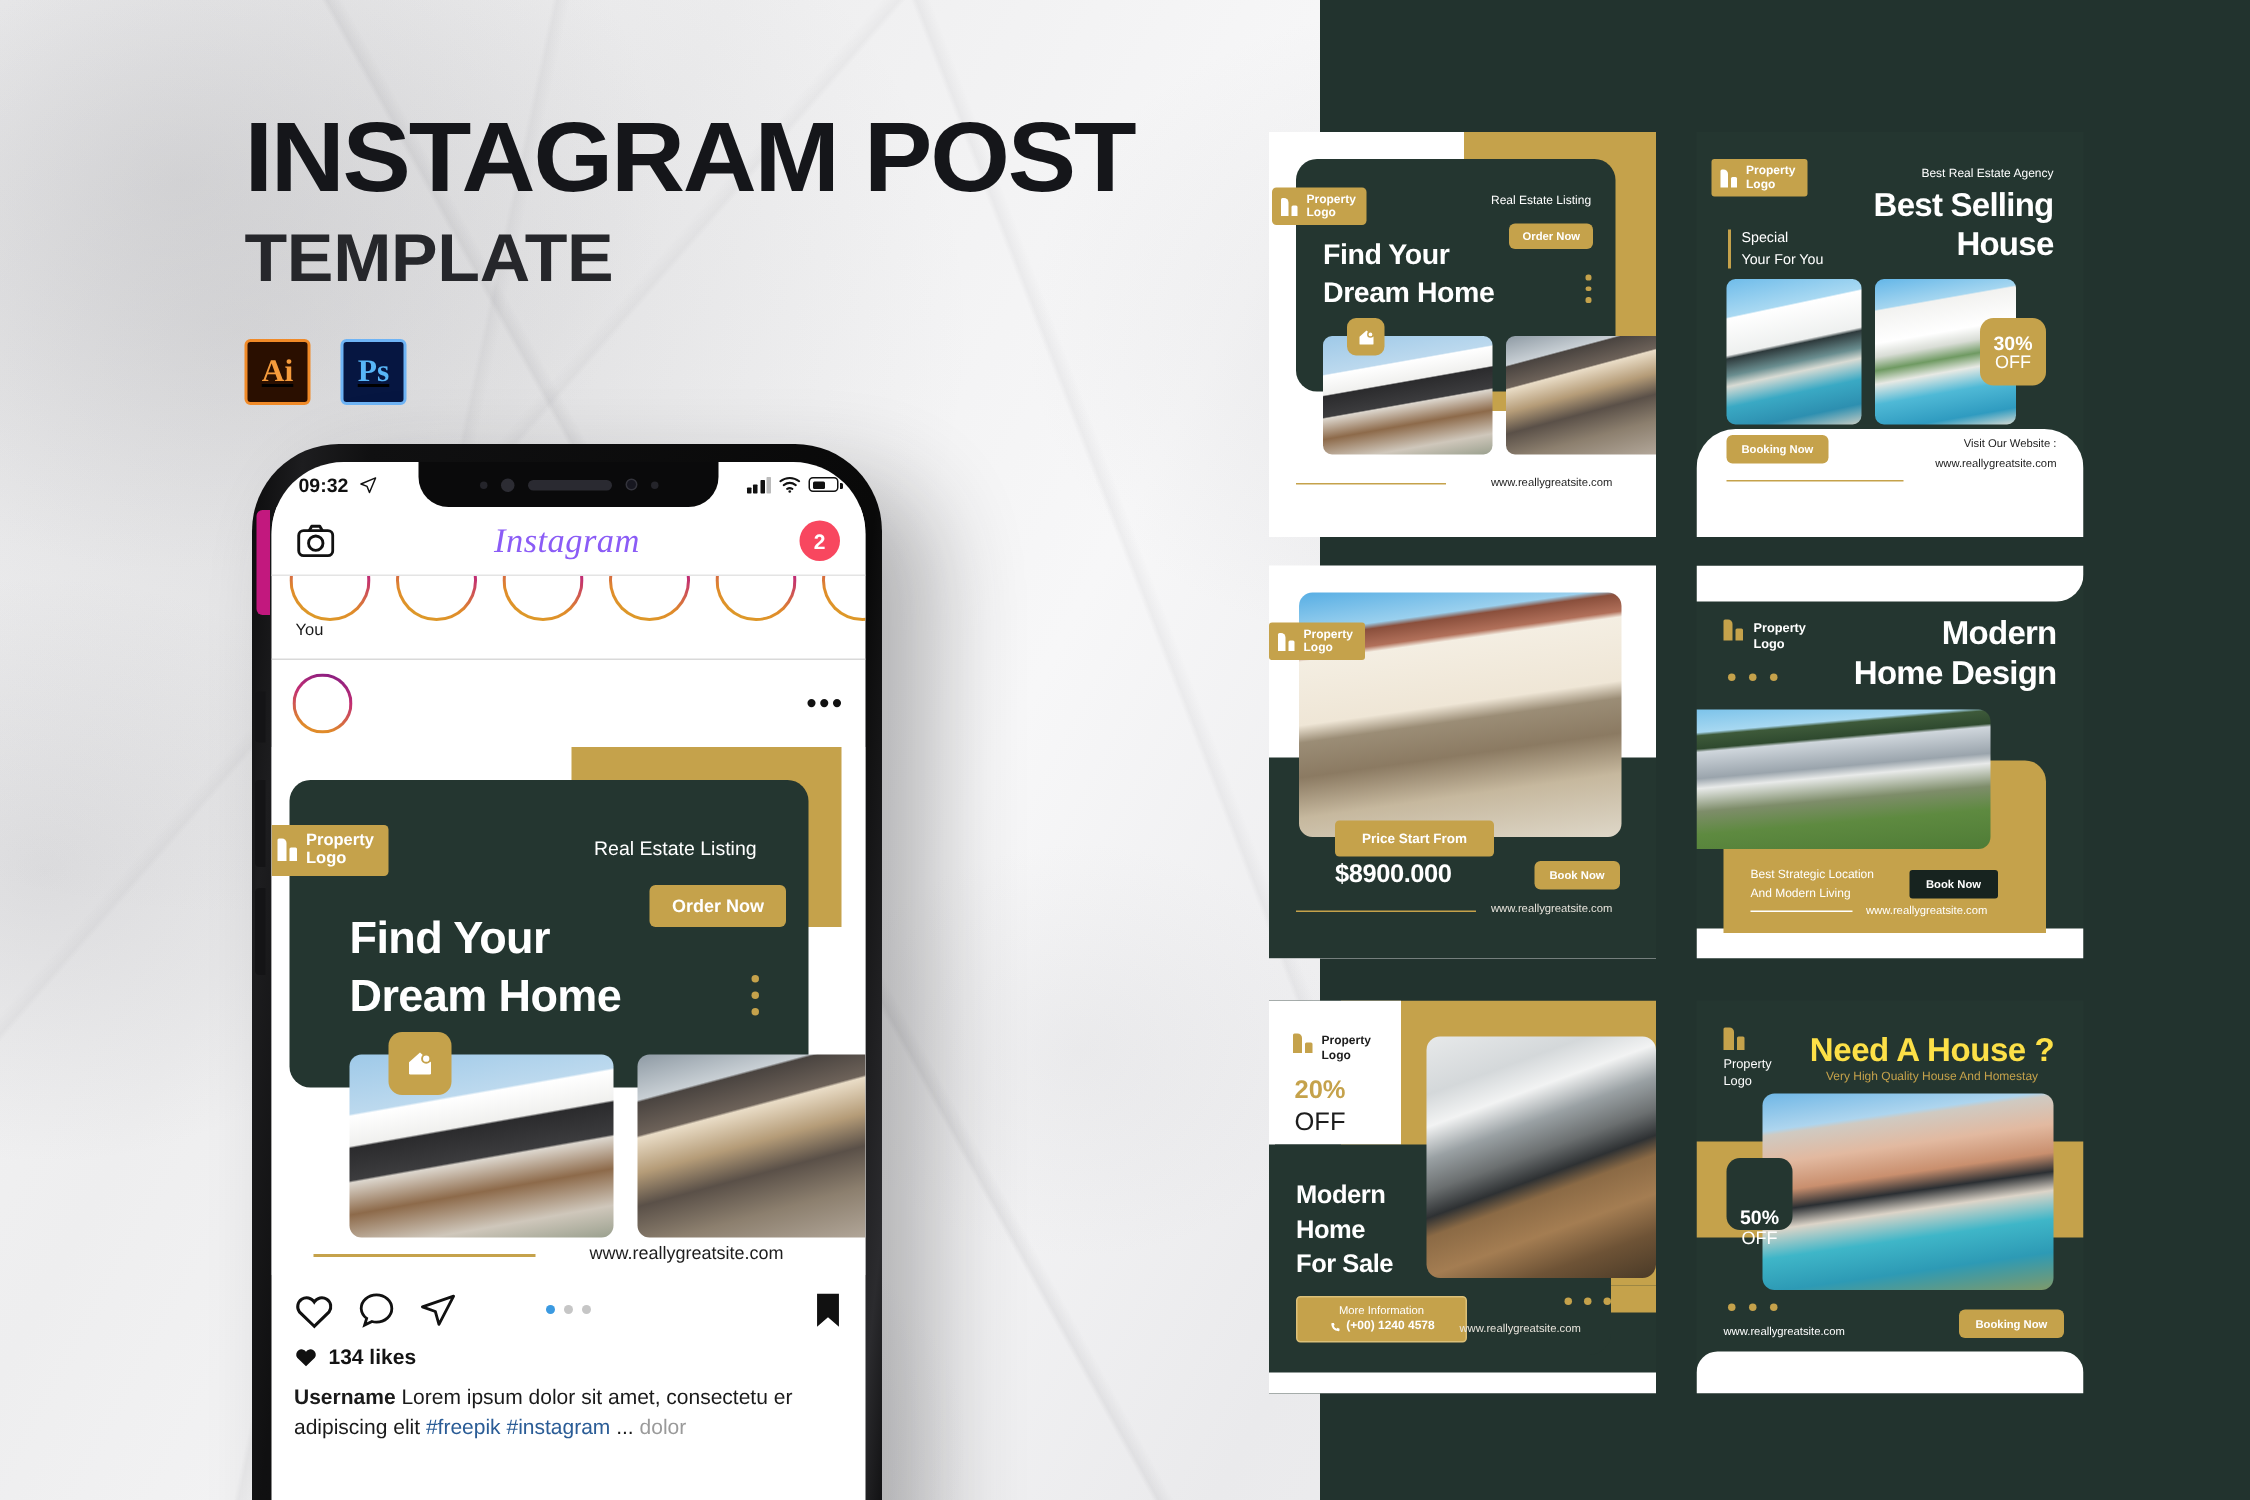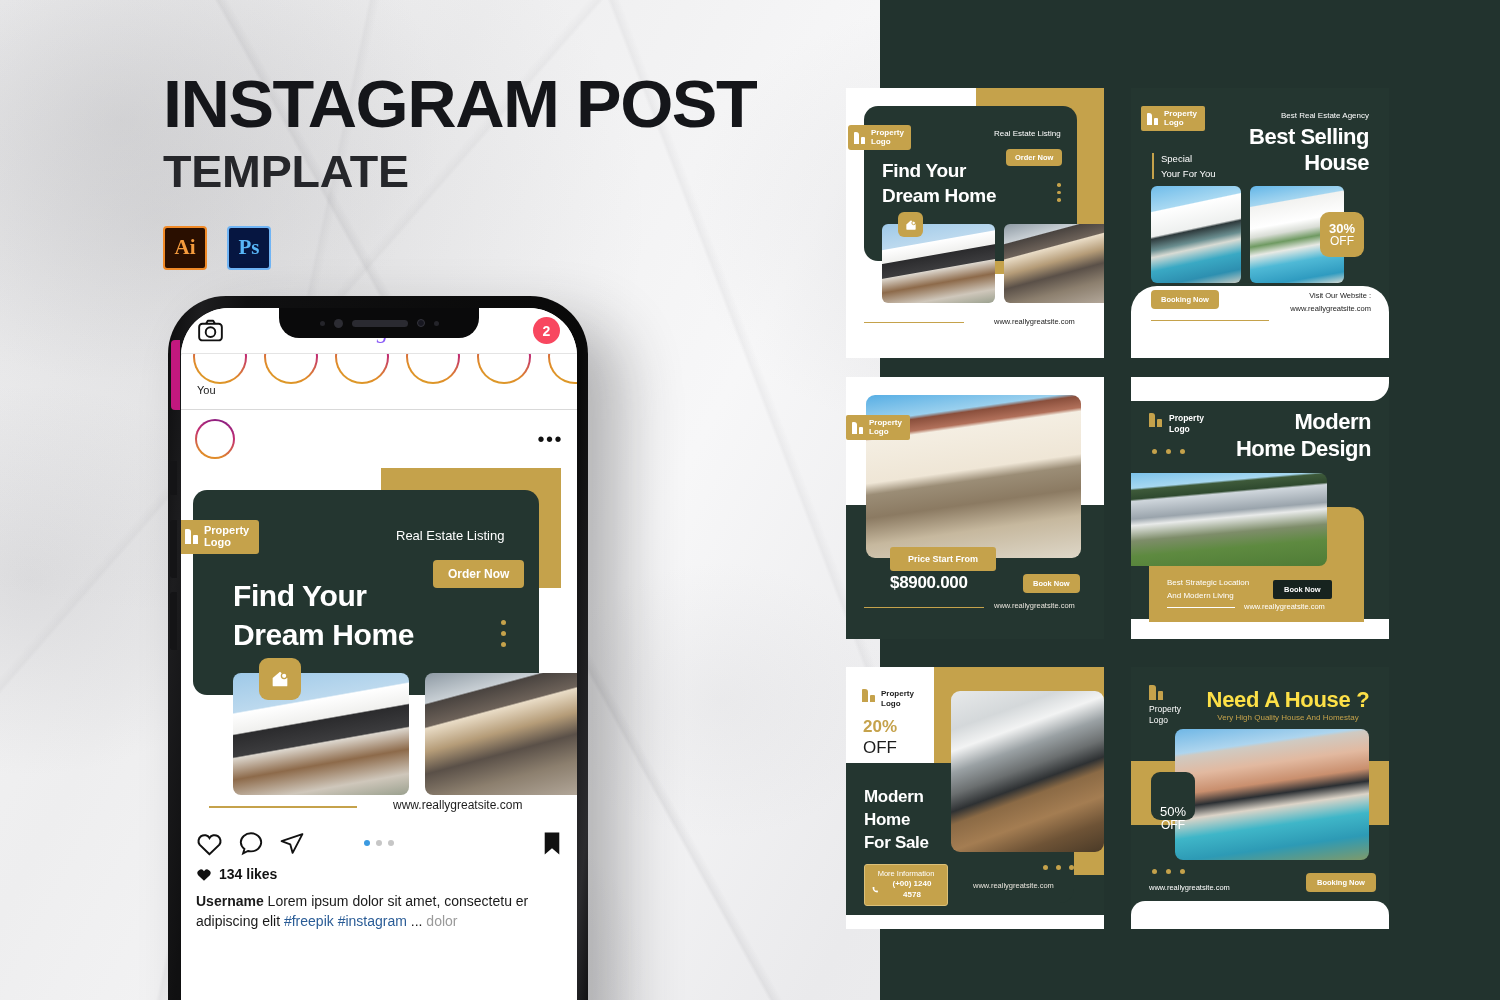--- a/index.html
+++ b/index.html
@@ -40,21 +40,21 @@
   #h1{
     font-size:66px; font-weight:bold; letter-spacing:-1.4px;
     color:#15161a; line-height:.98; white-space:nowrap;
     transform:scaleX(1.035); transform-origin:left center;
   }
   #h2{
     font-size:45px; font-weight:bold; letter-spacing:-0.2px;
     color:#26272b; line-height:1; margin-top:12px;
     transform:scaleX(1.035); transform-origin:left center;
   }
-  #badges{ display:flex; gap:20px; margin-top:32px; }
+  #badges{ display:flex; gap:20px; margin-top:32px;text-decoration:underline; }
   .adobe{
     width:44px; height:44px; border-radius:4px;
     display:flex; align-items:center; justify-content:center;
     font-size:21px; font-weight:bold; font-family:"Liberation Serif",serif;
   }
   .adobe.ai{ background:#2a0f00; border:2px solid #f08a28; color:#f59b3c; }
   .adobe.ps{ background:#061641; border:2px solid #6fb4f5; color:#58b6f7; }
 
   
   #phone{
@@ -216,20 +216,45 @@
 
   <div id="screen">
     <div id="notch">
       <span class="nd"></span>
       <span class="nd big"></span>
       <span class="nspk"></span>
       <span class="ncam"></span>
       <span class="nd"></span>
     </div>
 
+    <div id="status">
+      <div id="st-left">
+        <span>09:32</span>
+        <svg width="13" height="13" viewBox="0 0 24 24">
+          <path d="M21 3 3 10.5l7.6 2.9L13.5 21z" fill="none" stroke="#111" stroke-width="1.8" stroke-linejoin="round"></path>
+        </svg>
+      </div>
+      <div id="st-right">
+        <span class="bars">
+          <i style="height:4px"></i>
+            <i style="height:6px"></i>
+            <i style="height:8.5px"></i>
+            <i style="height:11px;background:#bbb"></i>
+        </span>
+        <svg width="15" height="12" viewBox="0 0 24 18">
+          <path d="M2 5.5A16 16 0 0 1 22 5.5" fill="none" stroke="#111" stroke-width="2.2" stroke-linecap="round"></path>
+          <path d="M5.6 9.6a11 11 0 0 1 12.8 0" fill="none" stroke="#111" stroke-width="2.2" stroke-linecap="round"></path>
+          <path d="M9.2 13.6a6 6 0 0 1 5.6 0" fill="none" stroke="#111" stroke-width="2.2" stroke-linecap="round"></path>
+          <circle cx="12" cy="16.4" r="1.4" fill="#111"></circle>
+        </svg>
+        <span class="batt">
+            <i></i>
+          </span>
+      </div>
+    </div>
 
     <div id="igbar">
       <svg width="25" height="23" viewBox="0 0 26 23">
         <rect x="1.2" y="4.5" width="23.6" height="17.3" rx="3.4" fill="none" stroke="#111" stroke-width="2"></rect>
         <circle cx="13" cy="13.2" r="5" fill="none" stroke="#111" stroke-width="2"></circle>
         <path d="M8.4 4.5 10.2 1.4h5.6l1.8 3.1" fill="none" stroke="#111" stroke-width="2" stroke-linejoin="round"></path>
       </svg>
       <div id="iglogo">Instagram</div>
       <div id="igbadge">2</div>
     </div>
@@ -477,21 +502,21 @@
     <div style="position:absolute;left:17px;top:72px;font-size:17px;color:#1d1d1d;line-height:1;">OFF</div>
 
     <div class="ph ph-interior" style="position:absolute;left:105px;top:24px;width:153px;height:161px;border-radius:9px;"></div>
 
     <div style="position:absolute;left:18px;top:118px;font-size:17px;font-weight:bold;color:#fff;line-height:1.36;letter-spacing:-.3px;">
       <div>Modern</div>
       <div>Home</div>
       <div>For Sale</div>
     </div>
 
-    <div style="position:absolute;left:18px;top:197px;width:84px;background:#c5a24b;border:1px solid #dcc078;border-radius:3px;padding:4px 6px;text-align:center;color:#fff;line-height:1.35;">
+    <div style="position:absolute;left:18px;top:197px;width:114px;background:#c5a24b;border:1px solid #dcc078;border-radius:3px;padding:4px 6px;text-align:center;color:#fff;line-height:1.35;">
       <div style="font-size:7.5px;">More Information</div>
       <div style="font-size:8px;font-weight:bold;display:flex;align-items:center;justify-content:center;gap:4px;">
         <svg width="8" height="8" viewBox="0 0 24 24">
             <path d="M6.6 3h3.1l1.6 4-2 1.4a12 12 0 0 0 6.3 6.3l1.4-2 4 1.6v3.1a2 2 0 0 1-2.2 2C10.3 18.6 5.4 13.7 4.6 5.2A2 2 0 0 1 6.6 3z" fill="#fff"></path>
           </svg>
         <span>(+00) 1240 4578</span>
       </div>
     </div>
     <div class="hdots" style="position:absolute;left:197px;top:198px;gap:8px;">
         <i></i>
@@ -513,21 +538,21 @@
           <i class="a" style="width:7px;height:15px"></i>
           <i class="b" style="width:5px;height:9px"></i>
         </span>
       <div style="font-size:8.5px;color:#fff;line-height:1.3;margin-top:4px;"><span>Property</span><br><span>Logo</span></div>
     </div>
     <div style="position:absolute;left:72px;top:20px;width:170px;text-align:center;font-size:22px;font-weight:bold;color:#fde047;letter-spacing:-.3px;">Need A House ?</div>
     <div style="position:absolute;left:72px;top:46px;width:170px;text-align:center;font-size:8px;color:#c5a24b;">Very High Quality House And Homestay</div>
 
     <div class="ph ph-pool" style="position:absolute;left:44px;top:62px;width:194px;height:131px;border-radius:8px;"></div>
     <div style="position:absolute;left:20px;top:105px;width:44px;height:48px;background:#243630;border-radius:9px;display:flex;flex-direction:column;align-items:center;justify-content:center;color:#fff;line-height:1.05;">
-      <span style="font-size:13px;font-weight:normal;margin-top:45px;">50%</span>
+      <span style="font-size:13px;font-weight:bold;margin-top:45px;">50%</span>
       <span style="font-size:12px;">OFF</span>
     </div>
 
     <div class="hdots" style="position:absolute;left:21px;top:202px;">
         <i></i>
         <i></i>
         <i></i>
       </div>
     <div style="position:absolute;left:18px;top:216px;font-size:7.5px;color:#fff;">www.reallygreatsite.com</div>
     <div class="pc-btn" style="position:absolute;left:175px;top:206px;font-size:7.5px;padding:5px 11px;">Booking Now</div>

